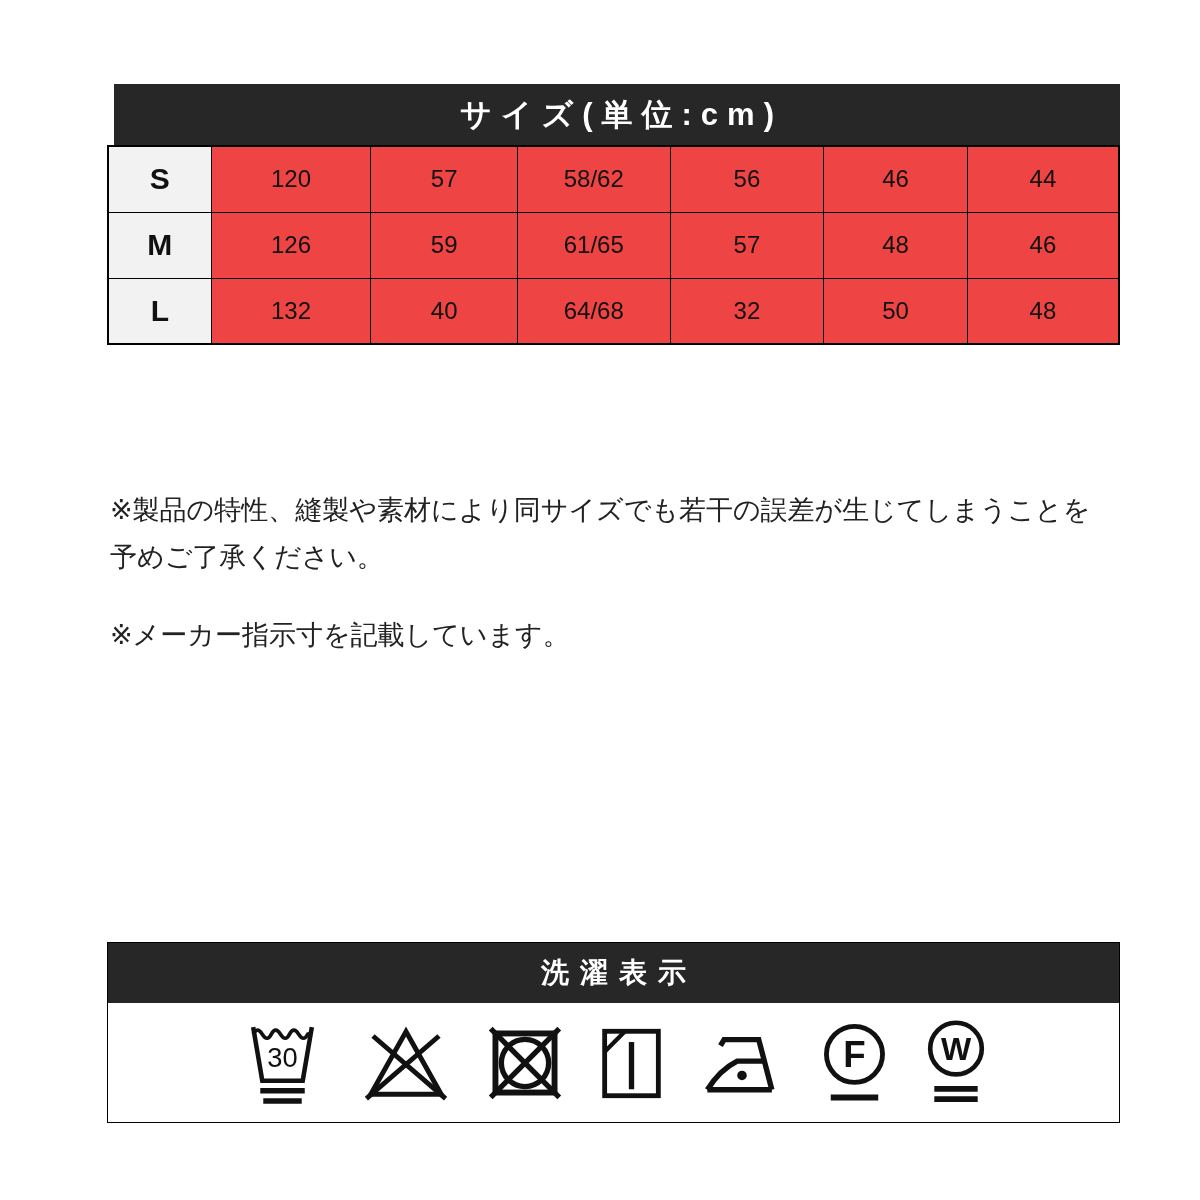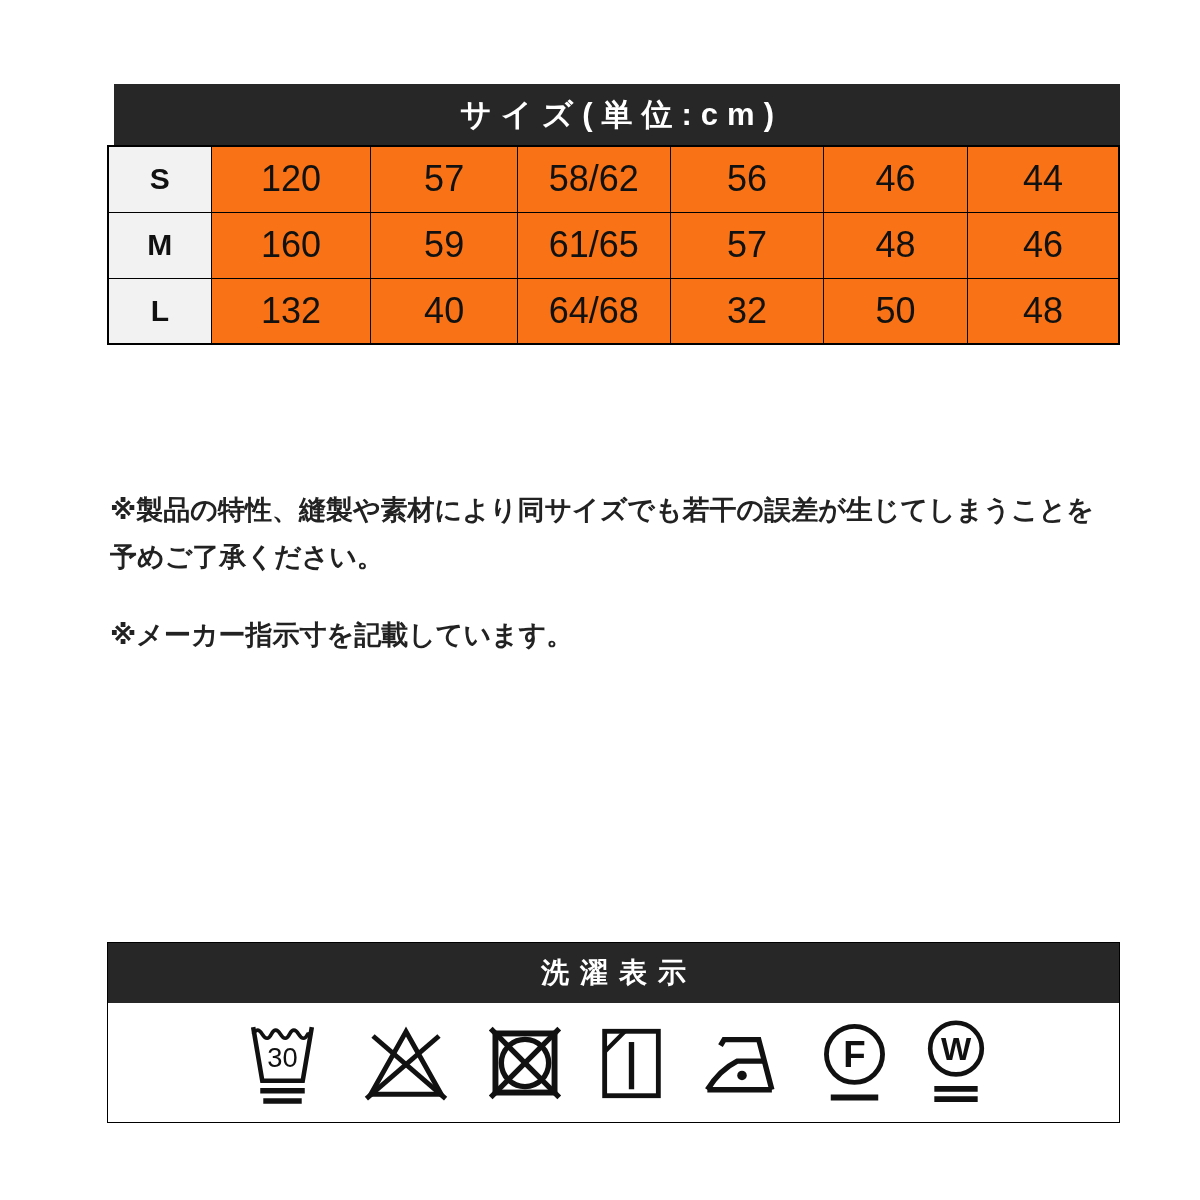--- a/index.html
+++ b/index.html
@@ -16,25 +16,25 @@
   .size-title { height:61px; font-size:31px; letter-spacing:9px; padding-left:9px;margin-left:7px; }
   table.size { width:100%; border-collapse:collapse; table-layout:fixed; border:2px solid #000; }
   table.size td, table.size th {
     border:1px solid #000; text-align:center; vertical-align:middle;
     padding:0;
   }
   table.size th {
     background:#f2f2f2; font-size:26px; font-weight:bold; height:68px;
     white-space:pre-line; line-height:1.3;
   }
-  table.size td { background:#f97316; font-size:36px; height:66px; }
+  table.size td { background:#ef4444; font-size:24px; height:66px; }
   table.size td.rowlabel { background:#f2f2f2; font-weight:bold; font-size:30px; }
 
   
-  .note { position:absolute; left:110px; width:988px; font-size:27px; line-height:47px; color:#222;font-weight:bold; }
+  .note { position:absolute; left:110px; width:988px; font-size:27px; line-height:47px; color:#222; }
   .note1 { top:487px; }
   .note2 { top:612px; }
 
   
   .boxed { position:absolute; left:107px; width:1013px; border:1px solid #000; background:#fff; }
   .material-box { top:738px; height:180px; }
   .material-title { height:58px; font-size:28px; letter-spacing:13px; padding-left:13px; }
   .material-content { height:120px; display:flex; align-items:center; justify-content:center; font-size:27px; }
   .wash-box { top:942px; height:181px; }
   .wash-title { height:60px; font-size:28px; letter-spacing:11px; padding-left:11px; }
@@ -66,21 +66,21 @@
         <td class="rowlabel">S</td>
         <td>120</td>
         <td>57</td>
         <td>58/62</td>
         <td>56</td>
         <td>46</td>
         <td>44</td>
       </tr>
       <tr>
         <td class="rowlabel">M</td>
-        <td>160</td>
+        <td>126</td>
         <td>59</td>
         <td>61/65</td>
         <td>57</td>
         <td>48</td>
         <td>46</td>
       </tr>
       <tr>
         <td class="rowlabel">L</td>
         <td>132</td>
         <td>40</td>

